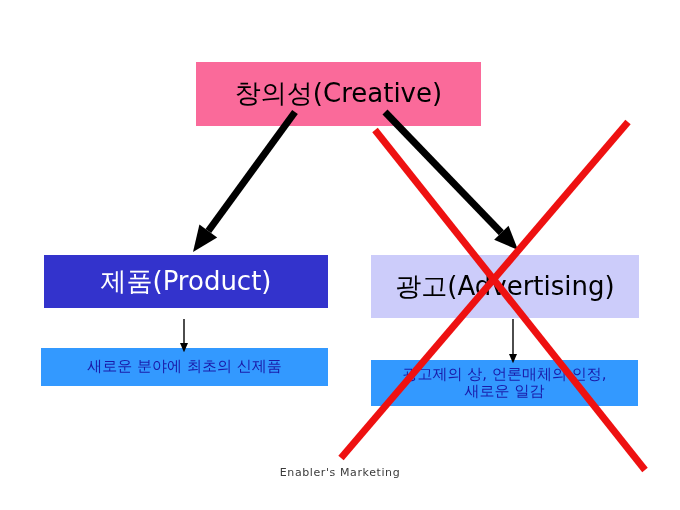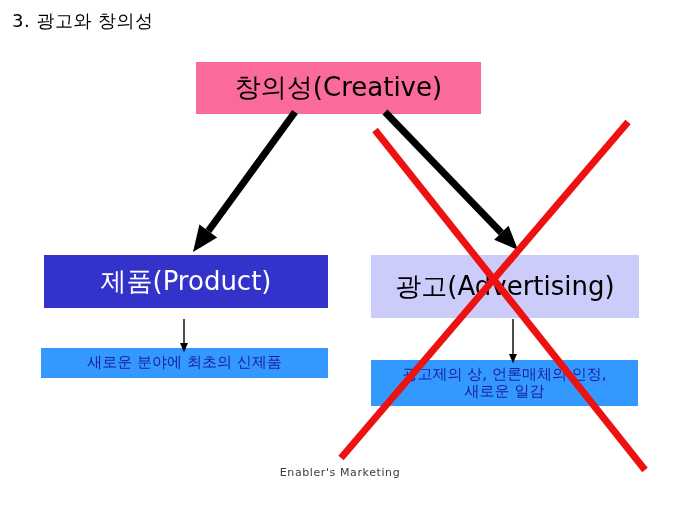--- a/index.html
+++ b/index.html
@@ -39,21 +39,21 @@
     justify-content: center;
     text-align: center;
     line-height: 1.15;
     white-space: pre-line;
   }
 
   .node-creative {
     left: 196px;
     top: 62px;
     width: 285px;
-    height: 52px;
+    height: 64px;
     background: #fa6a9a;
     color: #000000;
     font-size: 26px;
   }
 
   .node-product {
     left: 44px;
     top: 255px;
     width: 284px;
     height: 53px;
@@ -69,21 +69,21 @@
     height: 63px;
     background: #ccccfa;
     color: #000000;
     font-size: 26px;
   }
 
   .node-product-result {
     left: 41px;
     top: 348px;
     width: 287px;
-    height: 30px;
+    height: 38px;
     background: #3399ff;
     color: #1a1aa8;
     font-size: 15px;
   }
 
   .node-ad-result {
     left: 371px;
     top: 360px;
     width: 267px;
     height: 46px;
@@ -112,21 +112,20 @@
     font-size: 11px;
     color: #3b3b3b;
     letter-spacing: 0.6px;
   }
 </style>
 </head>
 <body>
 
 <div id="slide">
 
-  <div class="slide-title">3. 광고와 창의성</div>
 
   <div class="node node-creative">
     <span>창의성(Creative)</span>
   </div>
 
   <div class="node node-product">
     <span>제품(Product)</span>
   </div>
 
   <div class="node node-advertising">

